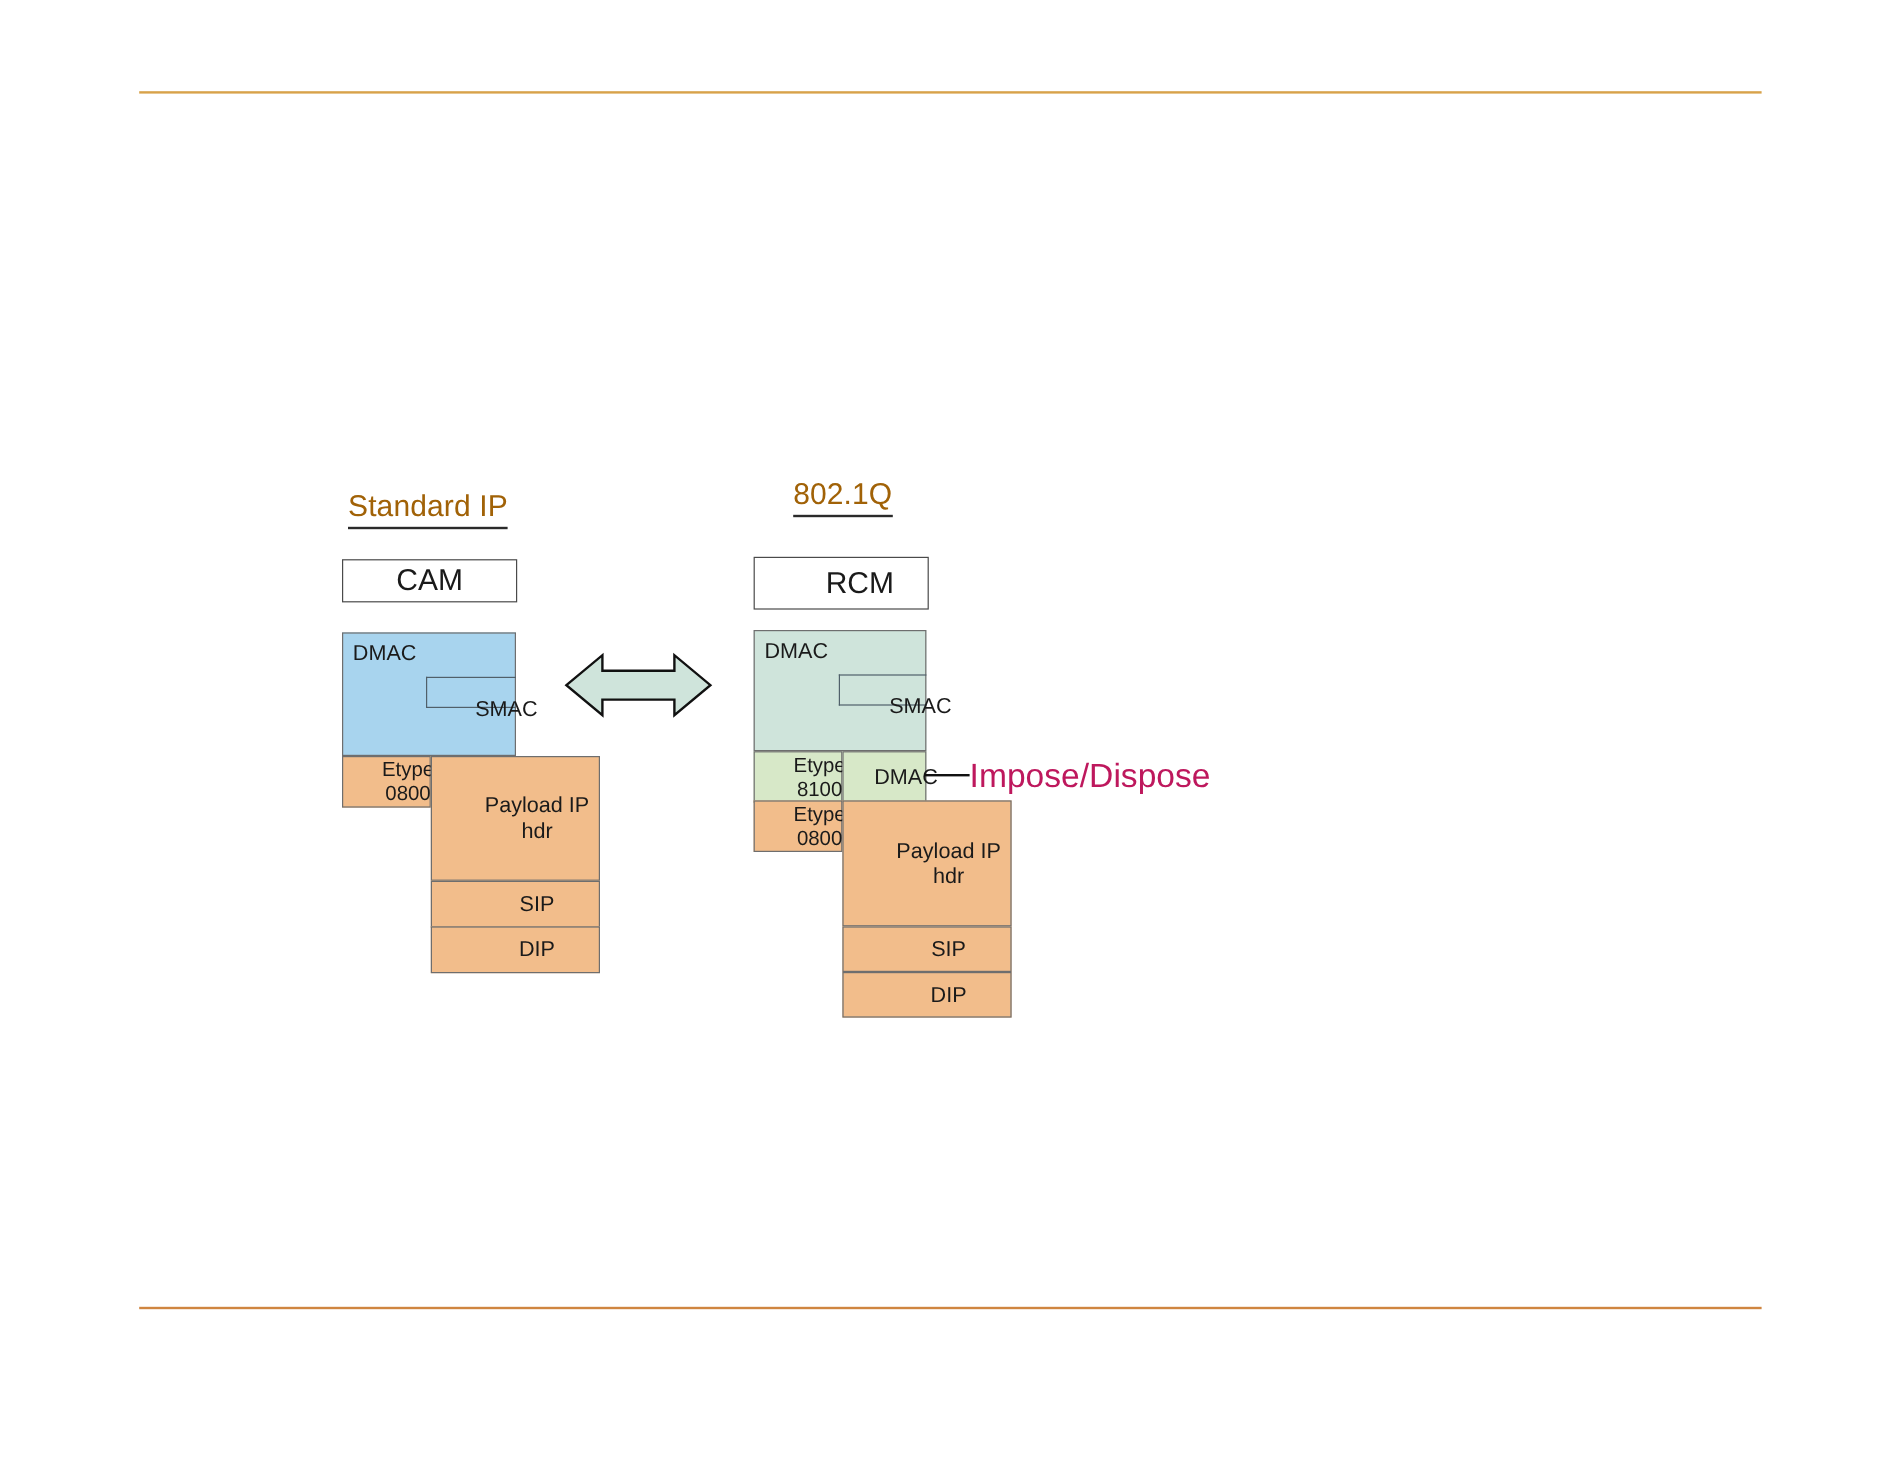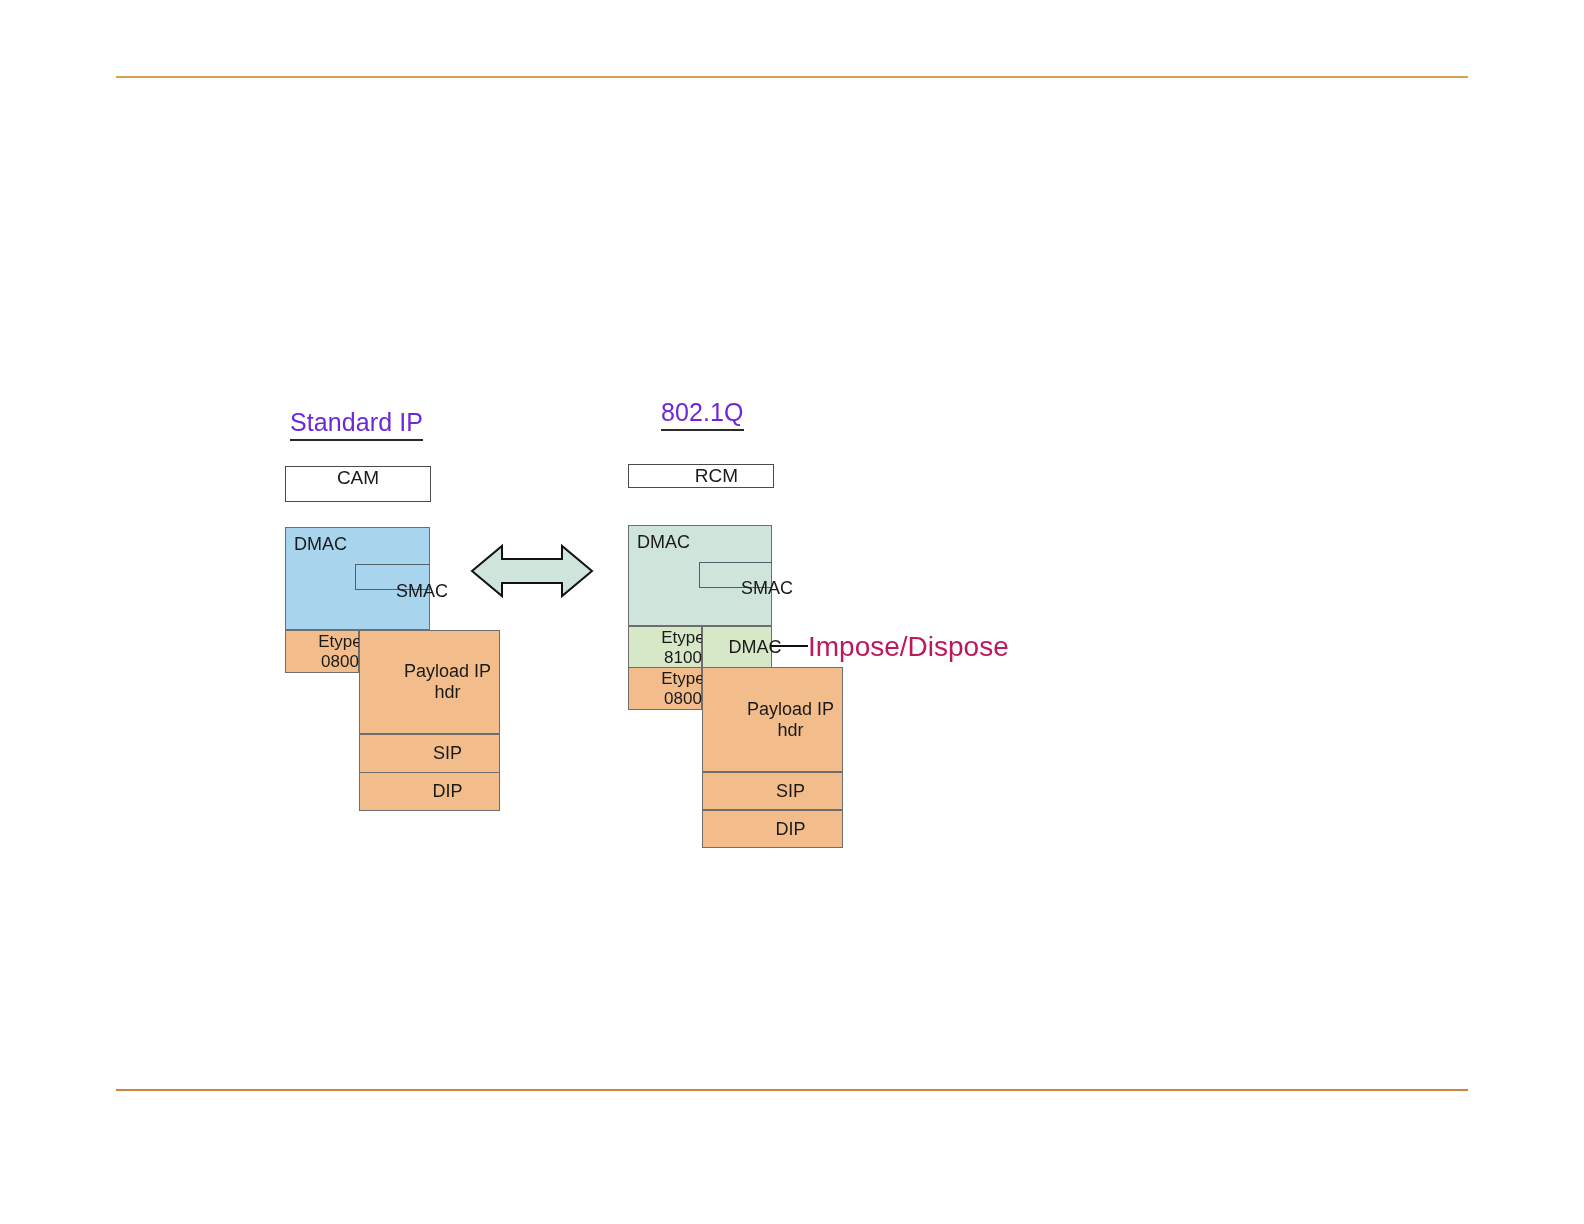--- a/index.html
+++ b/index.html
@@ -27,43 +27,43 @@
     border-top: 2px solid #d8a24a;
   }
   #header-rule { left: 116px; top: 76px; width: 1352px; }
   #footer-rule { left: 116px; top: 1089px; width: 1352px; border-top-color: #cf8540; }
 
   
   .section-title {
     position: absolute;
     font-size: 25px;
     line-height: 1;
-    color: #6d28d9;
+    color: #a16207;
     letter-spacing: 0.1px;
     white-space: nowrap;
     padding-bottom: 4px;
     border-bottom: 2px solid #2a2a2a;
   }
   #title-standard-ip { left: 290px; top: 410px; }
   #title-dot1q      { left: 661px; top: 400px; }
 
   
   .lookup-box {
     position: absolute;
     box-sizing: border-box;
     border: 1.6px solid #4a4a4a;
     background: #ffffff;
     display: flex;
-    align-items: flex-start;
+    align-items: center;
     justify-content: center;
-    font-size: 19px;
+    font-size: 25px;
     color: #1a1a1a;
   }
   #cam-box { left: 285px; top: 466px; width: 146px; height: 36px; }
-  #rcm-box { left: 628px; top: 464px; width: 146px; height: 24px; padding-left: 31px; }
+  #rcm-box { left: 628px; top: 464px; width: 146px; height: 44px; padding-left: 31px; }
 
   
   .frame-block {
     position: absolute;
     box-sizing: border-box;
     border: 1.4px solid #6e6e6e;
     display: flex;
     align-items: center;
     justify-content: center;
     font-size: 18px;

